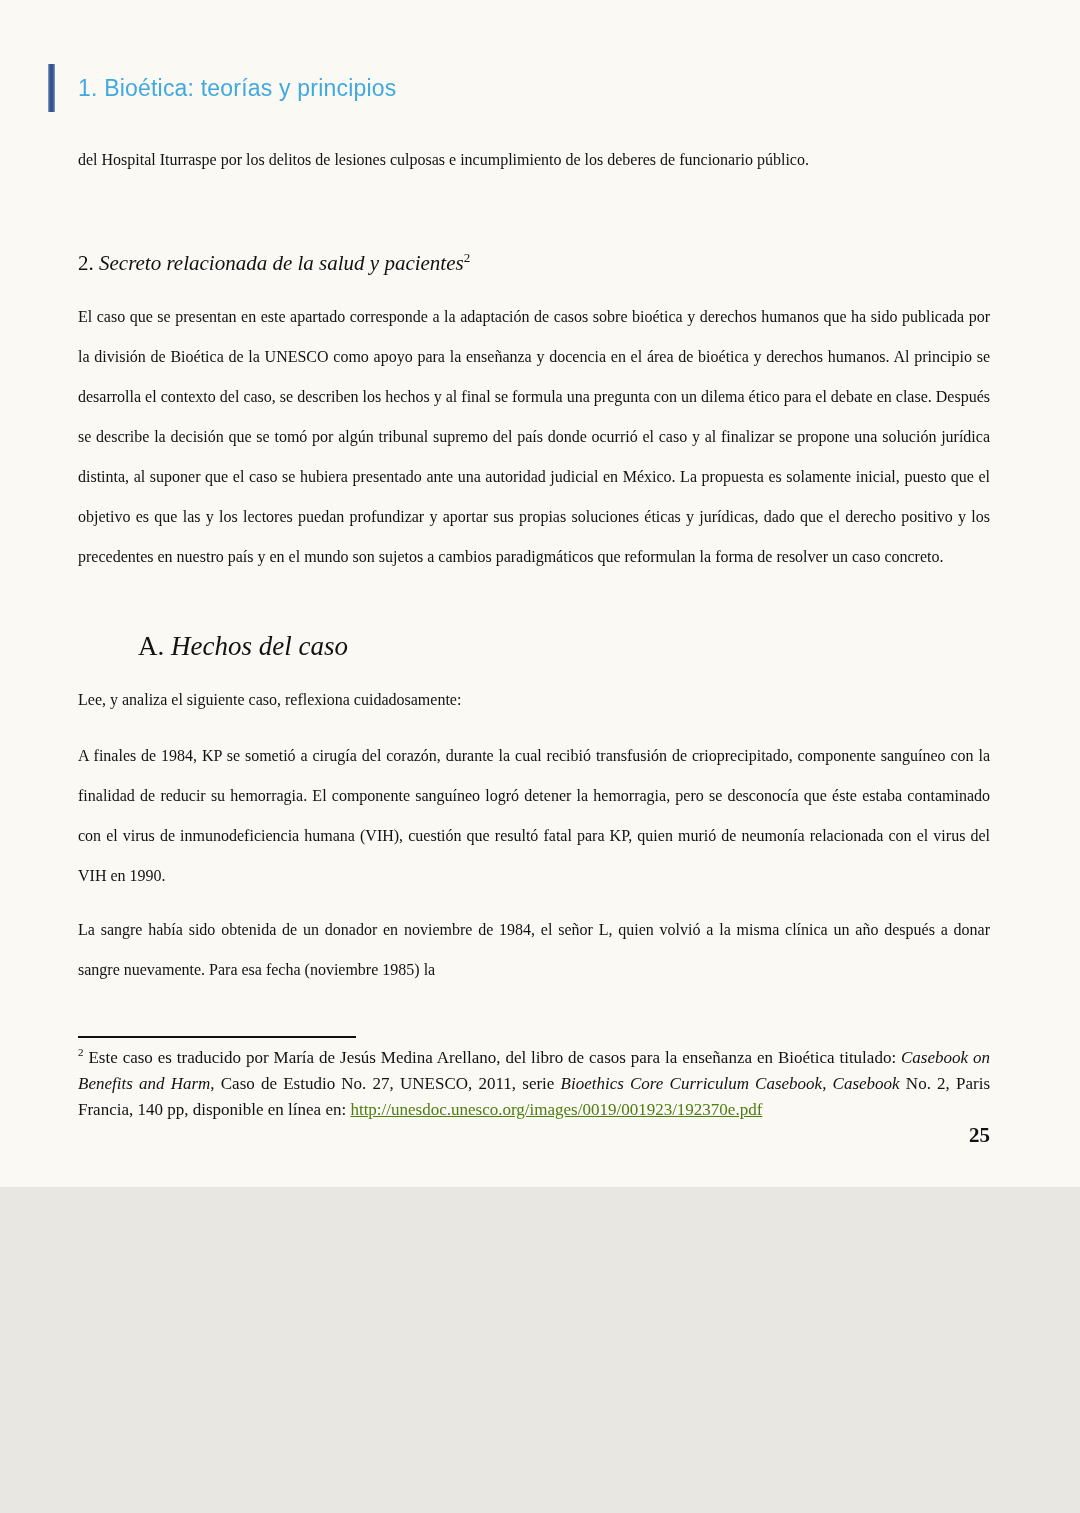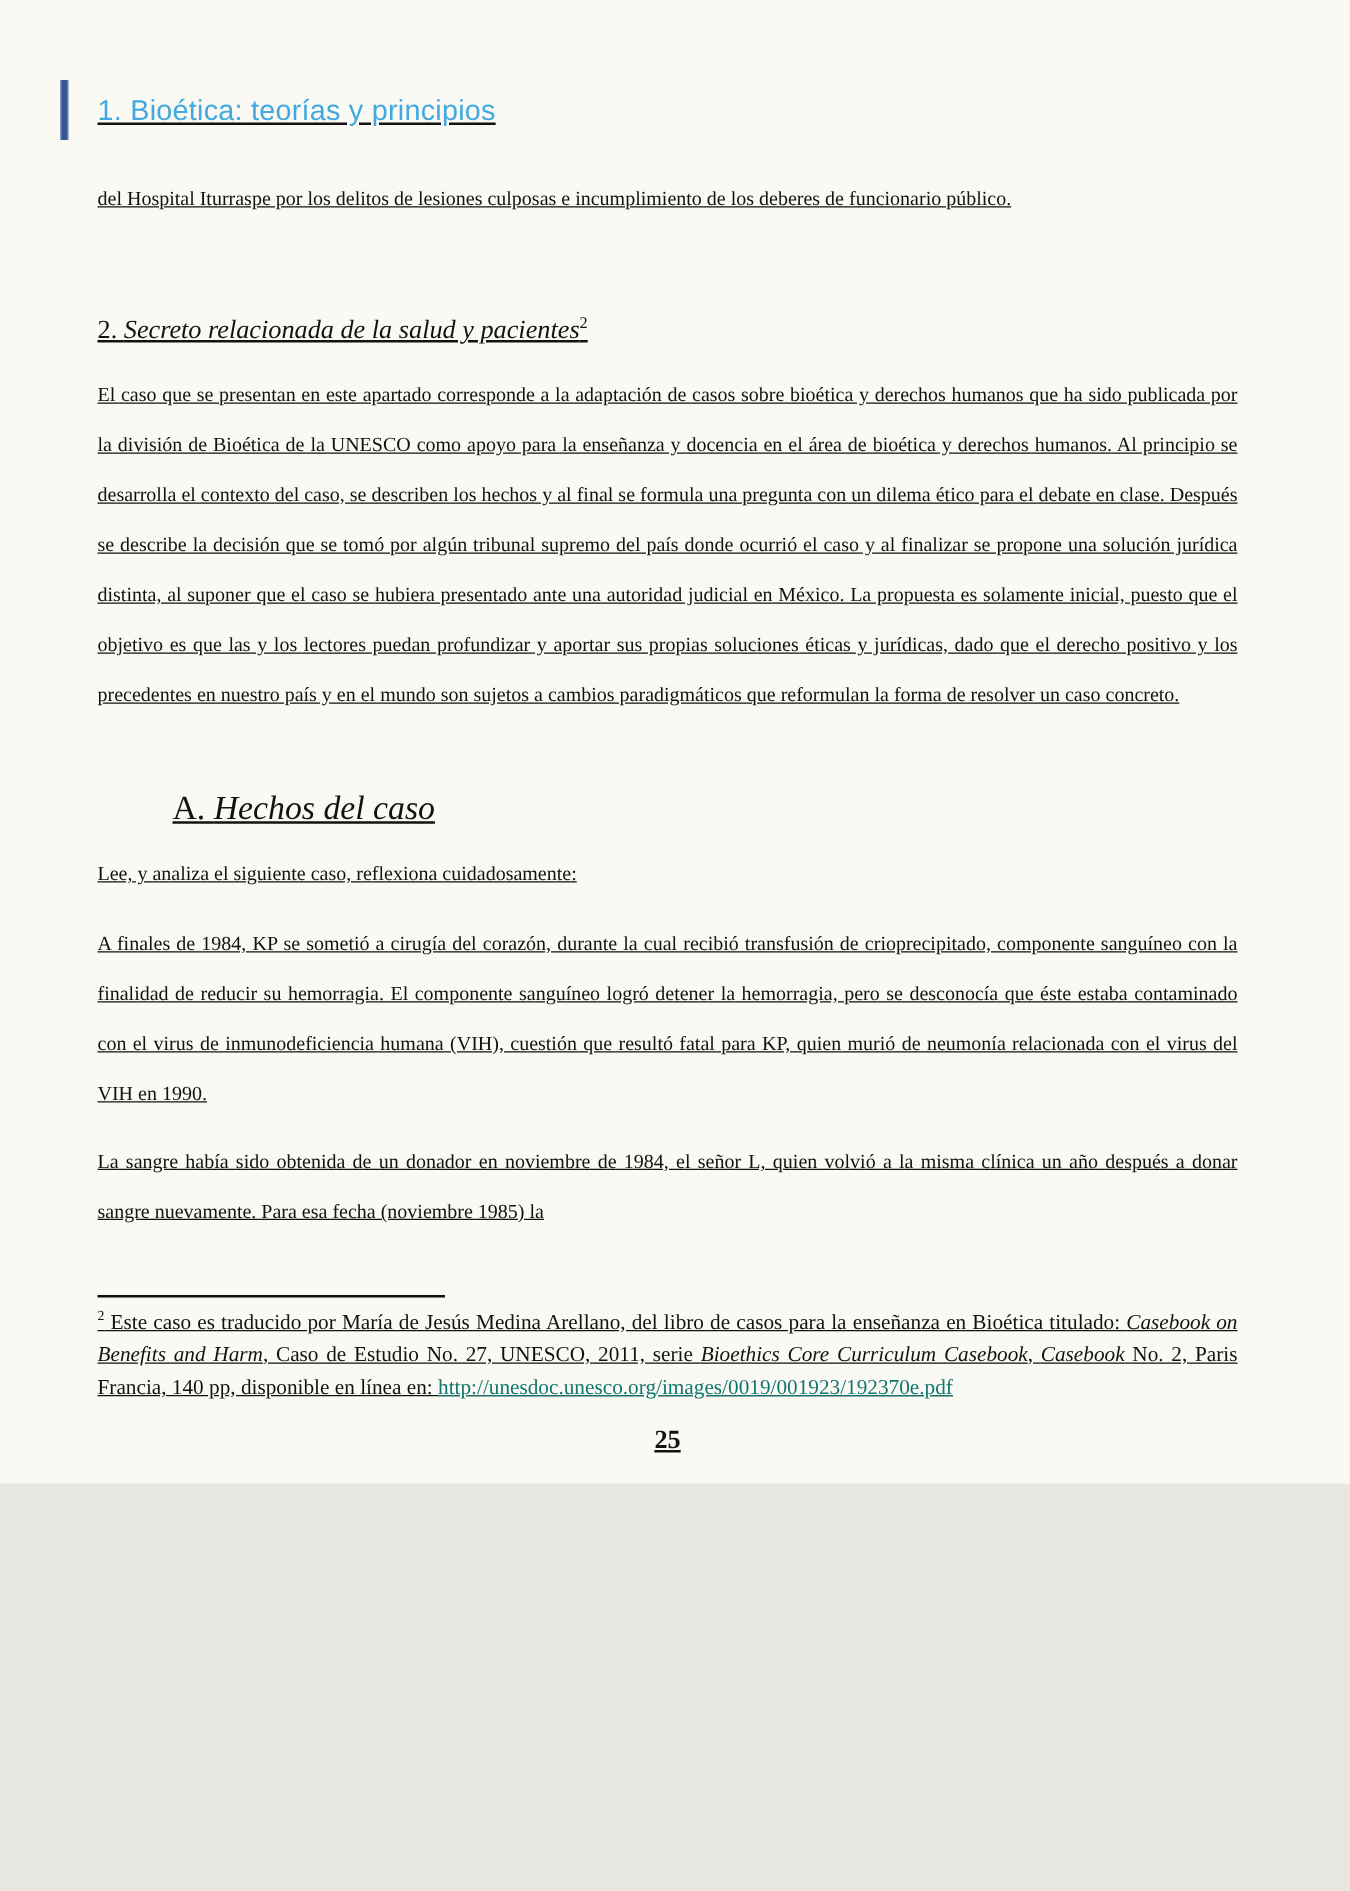--- a/index.html
+++ b/index.html
@@ -7,21 +7,20 @@
   .page {
     width: 1080px;
     height: 1187px;
     margin: 0 auto;
     background: #FBF9F3;
     padding: 64px 90px 16px 78px;
     position: relative;
     overflow: hidden;
     font-family: "Liberation Serif", serif;
     color: #121212;
-    text-decoration: underline;
   }
   
   .doc-header {
     display: flex;
     align-items: center;
     margin-left: -30px;
     margin-bottom: 28px;
   }
   .accent-bar {
     width: 7px;
@@ -73,29 +72,29 @@
     margin-bottom: 7px;
   }
   .footnote {
     font-size: 17px;
     line-height: 26px;
     text-align: justify;
   }
   .footnote sup { font-size: 0.65em; vertical-align: super; line-height: 0; }
   .footnote em { font-style: italic; }
   .footnote a {
-    color: #0f766e;
+    color: #4d7c0f;
     text-decoration: underline;
     cursor: pointer;
     word-break: break-all;
   }
   
   .page-number {
-    margin-top: 16px;
-    text-align: center;
+    margin-top: 0;
+    text-align: right;
     font-size: 21px;
     font-weight: bold;
   }
 </style>
 </head>
 <body>
 
 <div class="page">
 
   <header class="doc-header">

